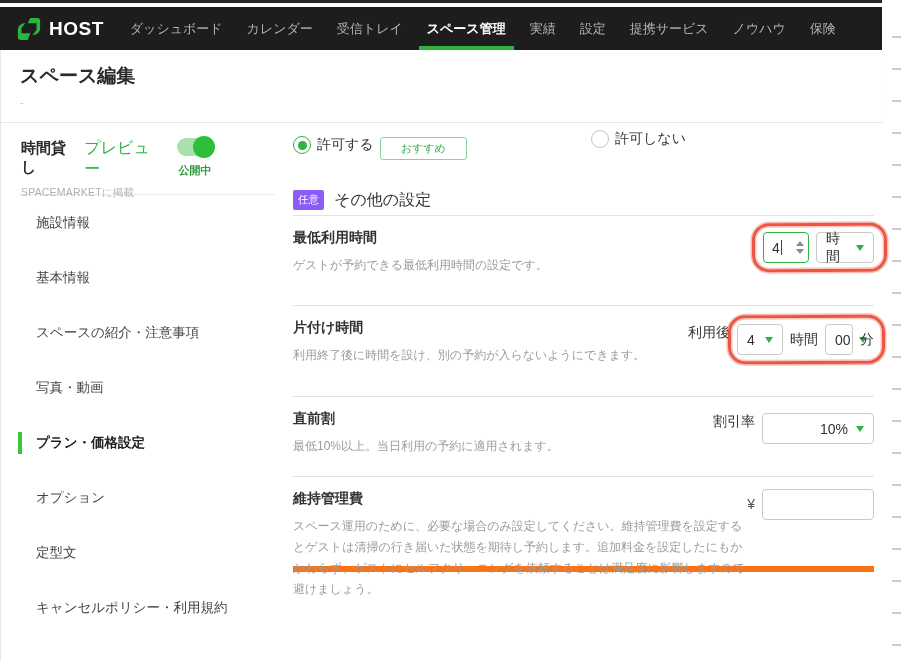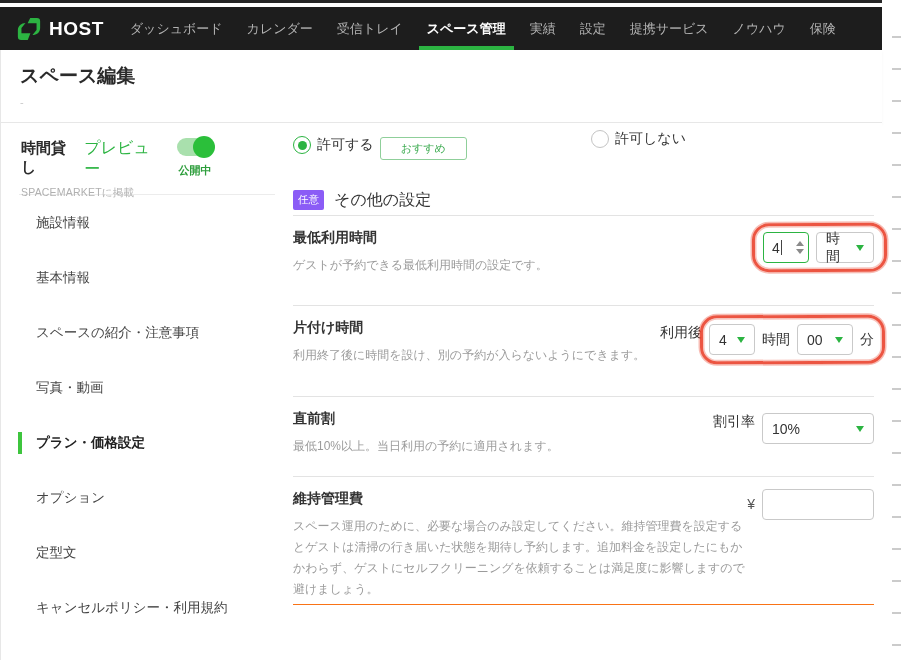--- a/index.html
+++ b/index.html
@@ -70,41 +70,41 @@
                padding:3px 20px; background:#fff;margin-top:7px; }
   .section-head { height:30px; display:flex; align-items:center; }
   .badge-opt { font-size:10.5px; color:#fff; background:#8b5cf6; border-radius:2px;
                padding:3px 5px; margin-right:10px; }
   .section-title { font-size:16px; font-weight:500; color:#333; }
 
   .frow { border-top:1px solid #e3e3e3; display:flex; }
   .frow.r1 { height:90px; }
   .frow.r2 { height:91px; }
   .frow.r3 { height:80px; }
-  .frow.r4 { height:129px; border-bottom:1px solid #f97316; }
+  .frow.r4 { height:96px; border-bottom:6px solid #f97316; }
   .fleft { flex:1 1 auto; padding-top:13px; min-width:0; }
   .flabel { font-size:14px; font-weight:700; color:#333; }
   .fdesc { margin-top:8px; font-size:12px; color:#9b9b9b; line-height:1.75; max-width:462px; }
   .fright { flex:0 0 auto; display:flex; align-items:center; gap:7px; }
   .r1 .fright { padding-top:16px; align-items:flex-start; }
   .r2 .fright { padding-top:18px; align-items:flex-start; }
-  .r3 .fright { padding-top:16px; align-items:flex-start; }
+  .r3 .fright { padding-top:16px; align-items:flex-start;text-align:right; }
   .r4 .fright { padding-top:12px; align-items:flex-start; }
 
   .ctl-line { display:flex; align-items:center; gap:7px; position:relative; }
   .unit-text { font-size:14px; color:#333; white-space:nowrap; }
 
   .sel { height:31px; background:#fff; border:1px solid #c9c9c9; border-radius:4px;
          display:flex; align-items:center; padding:0 9px; gap:8px; cursor:pointer; }
   .sel-val { font-size:14px; color:#333; flex:1; }
   .caret { width:0; height:0; border-left:4.5px solid transparent; border-right:4.5px solid transparent;
            border-top:6px solid #2cb442; flex:0 0 auto; }
   .sel.w-hour { width:58px; }
   .sel.w-num  { width:46px; }
-  .sel.w-min  { width:56px;justify-content:center; }
+  .sel.w-min  { width:28px; }
   .sel.w-rate { width:112px; }
 
   .numinput { width:46px; height:31px; border:1.5px solid #2cb442; border-radius:4px; background:#fff;
               display:flex; align-items:center; padding:0 4px 0 8px; }
   .numval { font-size:14px; color:#333; }
   .tcaret { width:1px; height:15px; background:#444; margin-left:1px; }
   .stepper { margin-left:auto; display:flex; flex-direction:column; gap:3px; align-items:center; }
   .step-up { width:0; height:0; border-left:4px solid transparent; border-right:4px solid transparent;
              border-bottom:5px solid #8a8a8a; }
   .step-dn { width:0; height:0; border-left:4px solid transparent; border-right:4px solid transparent;

